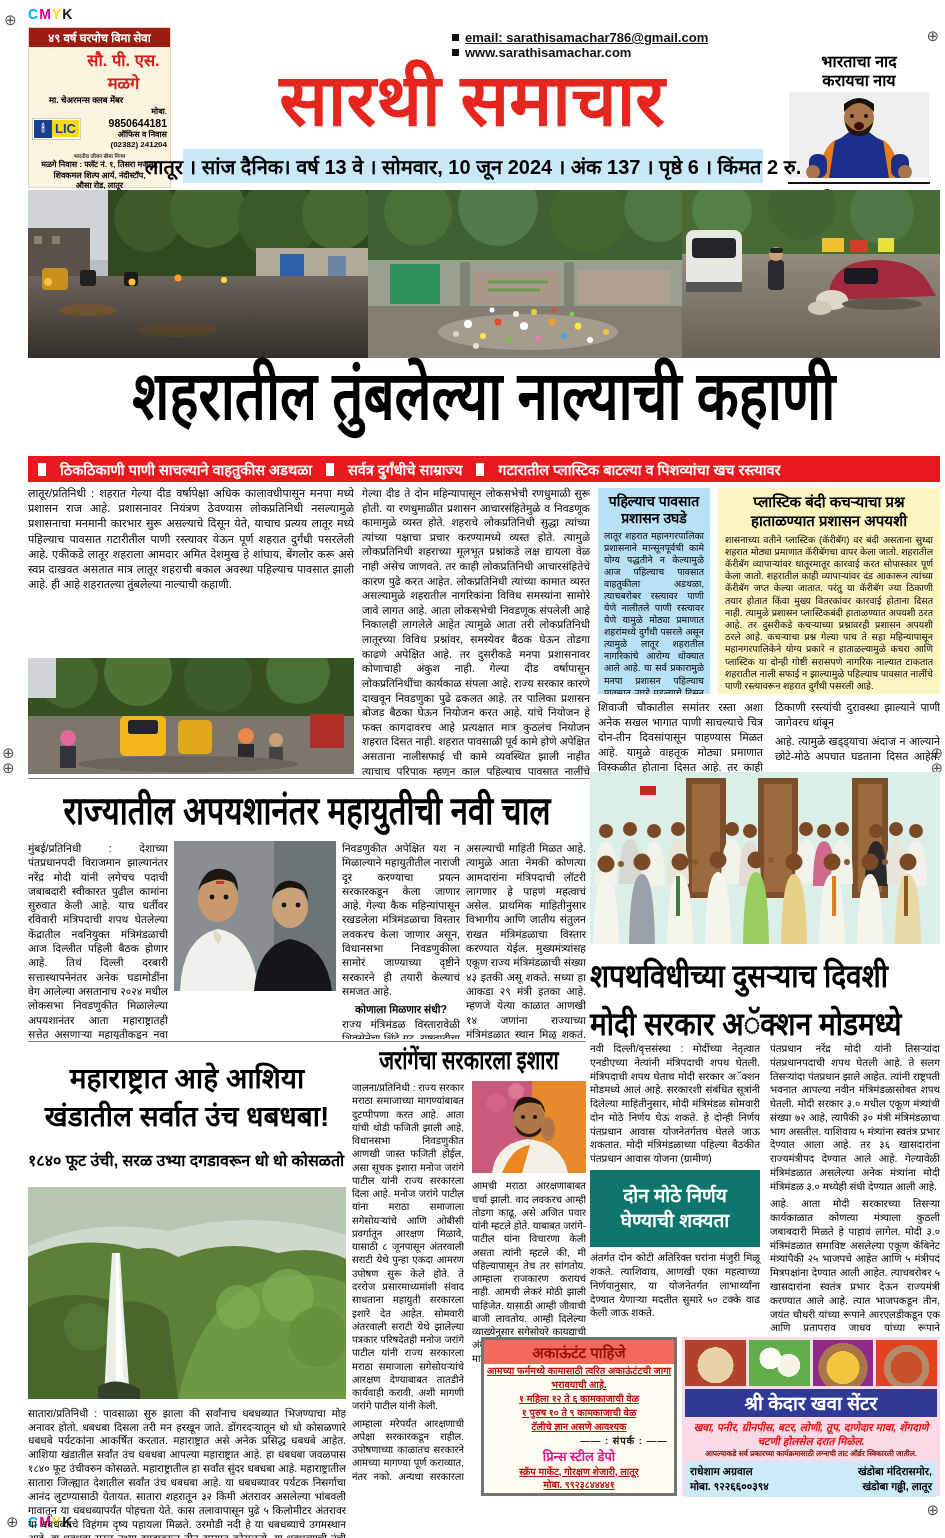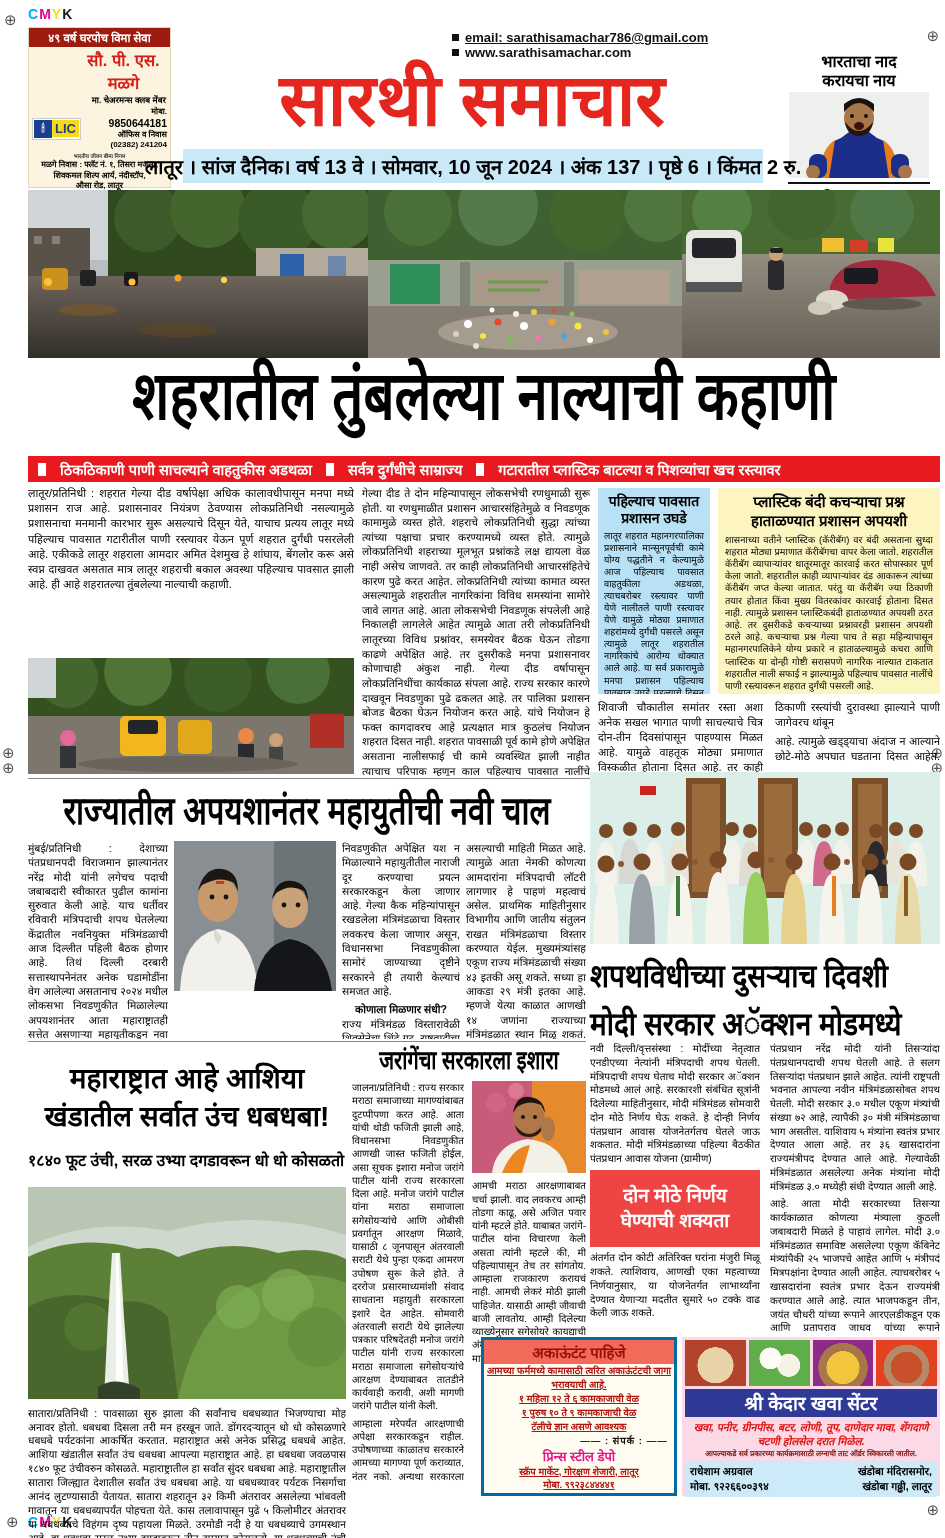--- a/index.html
+++ b/index.html
@@ -8,21 +8,21 @@
   .abs{position:absolute;}
   .j{text-align:justify;}
   p{margin:0 0 4px 0;}
   .reg{position:absolute;color:#555;font-size:15px;line-height:1;}
   .cmyk{position:absolute;font-weight:800;font-size:14px;letter-spacing:1px;}
   .cmyk .c{color:#00aeef}.cmyk .m{color:#ec008c}.cmyk .y{color:#f7e017}.cmyk .k{color:#1a1a1a}
   
   .lic{left:28px;top:27px;width:141px;height:159px;background:#fdf4df;border:1px solid #e0d6b8;font-weight:700;}
   .lic-banner{background:#9e1b10;color:#fff;font-size:11.5px;text-align:center;padding:2px 1px;}
   .lic-name{color:#d61e18;font-size:16.5px;font-weight:800;text-align:center;margin-top:1px;padding-left:48px;}
-  .lic-sub{font-size:8.5px;text-align:right;padding-right:4px;margin-left:20px;}
+  .lic-sub{font-size:8.5px;text-align:left;padding-right:4px;margin-left:20px;}
   .lic-row{display:flex;align-items:center;gap:3px;padding:2px 3px;}
   .lic-logo{display:flex;align-items:center;background:#fff;border:1px solid #ccc;padding:1px;}
   .lic-logo .emblem{width:18px;height:18px;background:#1b3f8f;display:flex;align-items:center;justify-content:center;color:#fff;font-size:11px;}
   .lic-logo .lic-txt{background:#f7d916;color:#1b3f8f;font-size:13px;font-weight:800;padding:1px 3px;}
   .lic-phone{font-size:8px;text-align:right;flex:1;line-height:1.25;}
   .lic-phone .big{font-size:10.5px;}
   .lic-caption{font-size:5.5px;text-align:center;color:#333;}
   .lic-addr{font-size:8px;text-align:center;line-height:1.3;}
   
   .contact{left:452px;top:30px;width:280px;font-size:13px;font-weight:700;color:#111;}
@@ -66,36 +66,36 @@
   .mc1{position:absolute;left:0;top:0;width:140px;height:198px;overflow:hidden;}
   .mcphoto{position:absolute;left:146px;top:0;width:162px;}
   .mcphoto .cap{font-size:10px;text-align:center;line-height:1.25;margin-top:2px;}
   .mc3{position:absolute;left:314px;top:0;width:118px;height:198px;overflow:hidden;}
   .mc4{position:absolute;left:438px;top:0;width:120px;height:198px;overflow:hidden;}
   .subh{font-weight:800;text-align:center;}
   
   .modi{left:590px;top:772px;width:350px;height:562px;}
   .modi h2{margin:4px 0 2px 0;font-size:28px;font-weight:900;line-height:1.5;transform:scale(1,1.15);transform-origin:top left;white-space:nowrap;}
   .moditxt{column-count:2;column-gap:10px;font-size:10.2px;line-height:1.35;height:298px;overflow:hidden;margin-top:6px;}
-  .navybox{background:#ef4444;color:#fff;text-align:center;font-weight:800;font-size:19px;line-height:1.3;
+  .navybox{background:#0f766e;color:#fff;text-align:center;font-weight:800;font-size:19px;line-height:1.3;
      padding:14px 4px;margin:4px 0;break-inside:avoid;}
   
   .wf{left:28px;top:1047px;width:318px;height:488px;}
   .wf h2{margin:13px;font-size:28px;font-weight:900;text-align:center;line-height:1.35;}
   .wf .sub{font-size:16px;font-weight:800;margin:2px 0 16px 0;white-space:nowrap;}
   .wf .bd{font-size:10.4px;line-height:1.34;margin-top:4px;height:152px;overflow:hidden;}
   
   .jar{left:352px;top:1042px;width:234px;height:428px;}
   .jar h2{margin:0;font-size:20px;font-weight:900;text-align:center;transform:scale(1,1.3);transform-origin:top center;white-space:nowrap;}
   .jarcols{position:relative;margin-top:12px;height:405px;font-size:9.9px;line-height:1.34;}
   .jc1{position:absolute;left:0;top:0;width:112px;height:400px;overflow:hidden;}
   .jc2{position:absolute;left:120px;top:0;width:114px;height:282px;overflow:hidden;}
   .jc2 .bd{margin-top:3px;}
   
-  .acc{left:481px;top:1337px;width:196px;height:159px;border:3px solid #0369a1;background:#fffdf2;box-sizing:border-box;text-align:center;color:#b01510;font-weight:700;}
+  .acc{left:481px;top:1337px;width:196px;height:159px;border:3px solid #737373;background:#fffdf2;box-sizing:border-box;text-align:center;color:#b01510;font-weight:700;}
   .acc .band{background:#f26a5a;color:#9e0d06;font-size:15px;font-weight:800;padding:2px 0;}
   .acc .l{font-size:9.6px;line-height:1.45;text-decoration:underline;}
   .acc .contact{font-size:9.6px;letter-spacing:1px;}
   .acc .name{color:#e5148c;font-size:13px;font-weight:800;}
   .khawa{left:682px;top:1337px;width:258px;height:159px;background:#fbd9e6;box-sizing:border-box;}
   .foods{display:flex;gap:3px;padding:3px 3px 0 3px;}
   .foods div{flex:1;height:46px;}
   .f1{background:radial-gradient(circle at 50% 55%,#e8d2a8 0 45%,#b3442c 46%);}
   .f2{background:radial-gradient(circle at 35% 40%,#fdfdf5 0 22%,transparent 23%),radial-gradient(circle at 65% 55%,#f5f2e6 0 24%,transparent 25%),#5fae4a;}
   .f3{background:radial-gradient(circle at 50% 60%,#f2c63c 0 40%,#a9764a 41% 60%,#8e2a8a 61%);}

